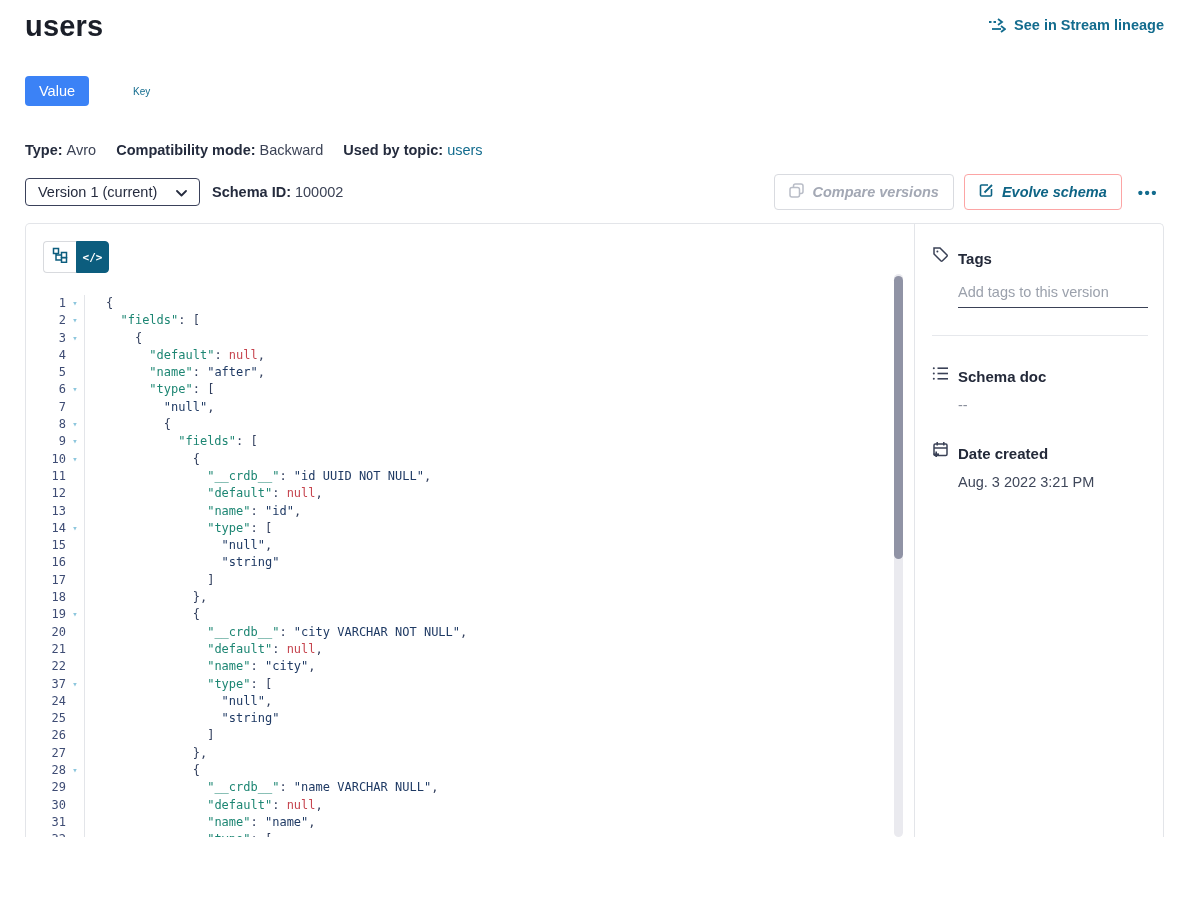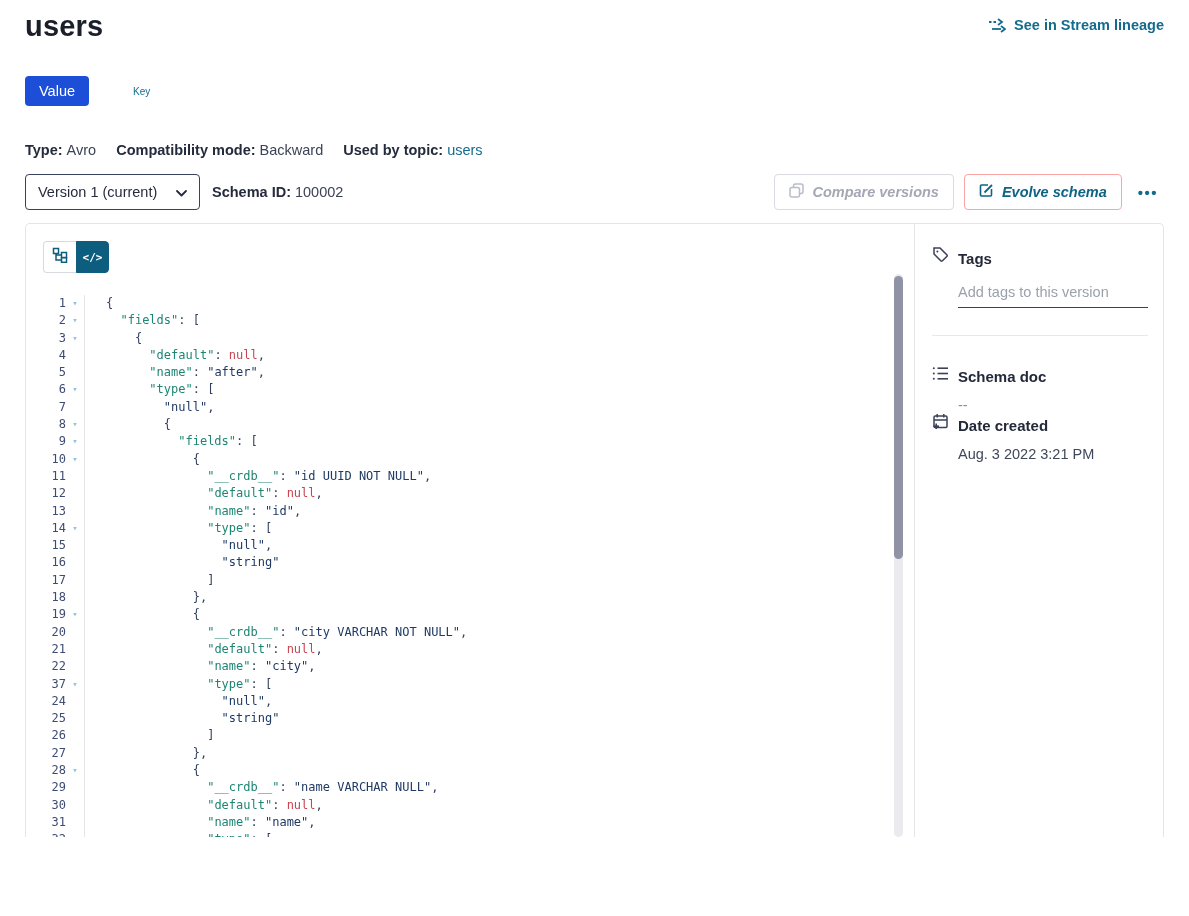--- a/index.html
+++ b/index.html
@@ -16,34 +16,34 @@
   .lineage-link svg { display: block; }
 
   
   .tab-bar { display: flex; gap: 30px; margin: 46px 25px 0 25px;
     border-bottom: 4px solid #d9eef7; }
   .tab { font-size: 14.5px; font-weight: 500; color: #15698e; padding-bottom: 13px; cursor: pointer; }
   .tab.active { color: #1f2535; border-bottom: 4px solid #0c5d7e; margin-bottom: -4px; }
 
   
   .kv-toggle { margin: 33px 0 0 25px; display: flex; align-items: center; }
-  .kv-value { background: #1d4ed8; color: #fff; border: none; border-radius: 4px;
+  .kv-value { background: #3b82f6; color: #fff; border: none; border-radius: 4px;
     font-family: inherit; font-size: 14.5px; font-weight: 500; padding: 7px 14px; cursor: pointer; }
   .kv-key { background: none; border: none; color: #136c8e; font-family: inherit;
     font-size: 10px; font-weight: 500; margin-left: 44px; cursor: pointer; }
 
   
   .meta-row { margin: 36px 25px 0 25px; font-size: 14.5px; display: flex; gap: 20px; }
   .meta-label { font-weight: 700; color: #242b3d; }
   .meta-value { color: #3c4356; margin-left: 4px; }
   .meta-link { color: #136c8e; margin-left: 4px; cursor: pointer; }
 
   
   .version-row { margin: 16px 25px 0 25px; display: flex; align-items: center; }
-  .version-select { width: 175px; height: 36px; border: 1px solid #3a415a; border-radius: 4px;
+  .version-select { width: 175px; height: 28px; border: 1px solid #3a415a; border-radius: 4px;
     display: flex; align-items: center; justify-content: space-between; padding: 0 12px;
     font-size: 14.5px; color: #262c3f; cursor: pointer; background: #fff; }
   .schema-id { margin-left: 12px; font-size: 14.5px; }
   .version-actions { margin-left: auto; display: flex; align-items: center; gap: 10px; }
   .btn { height: 36px; border-radius: 4px; font-family: inherit; font-size: 14.5px;
     font-weight: 600; display: flex; align-items: center; gap: 8px; padding: 0 14px;
     background: #fff; cursor: pointer; font-style: italic; }
   .btn-disabled { color: #a3a8b4; border: 1px solid #d9dbe0; cursor: default; }
   .btn-outline { color: #0e6485; border: 1px solid #fca5a5; }
   .more-btn { color: #136c8e; font-size: 15px; font-weight: 700; letter-spacing: 1.5px;
@@ -83,21 +83,21 @@
   .side-head svg { flex: 0 0 auto; }
   .side-title { font-size: 15px; font-weight: 700; color: #232939; }
   .tag-input { display: block; width: 190px; margin: 13px 0 0 26px; border: none;
     border-bottom: 1px solid #3a4156; font-family: inherit; font-size: 14.5px;
     color: #3c4356; padding: 4px 0 7px 0; outline: none; background: transparent; }
   .tag-input::placeholder { color: #9ba1ac; }
   .side-divider { border: none; border-top: 1px solid #e6e8ec; margin-top: 27px; }
   .side-value { margin: 12px 0 0 26px; font-size: 14.5px; color: #3f475a; }
   .side-value.dim { color: #8a8f9c; }
   .sec-doc { margin-top: 30px; }
-  .sec-date { }
+  .sec-date { margin-top: 28px; }
 </style>
 </head>
 <body>
 
 <div class="page">
 
   <div class="header-row">
     <h1 class="page-title">users</h1>
     <a class="lineage-link">
       <span>

